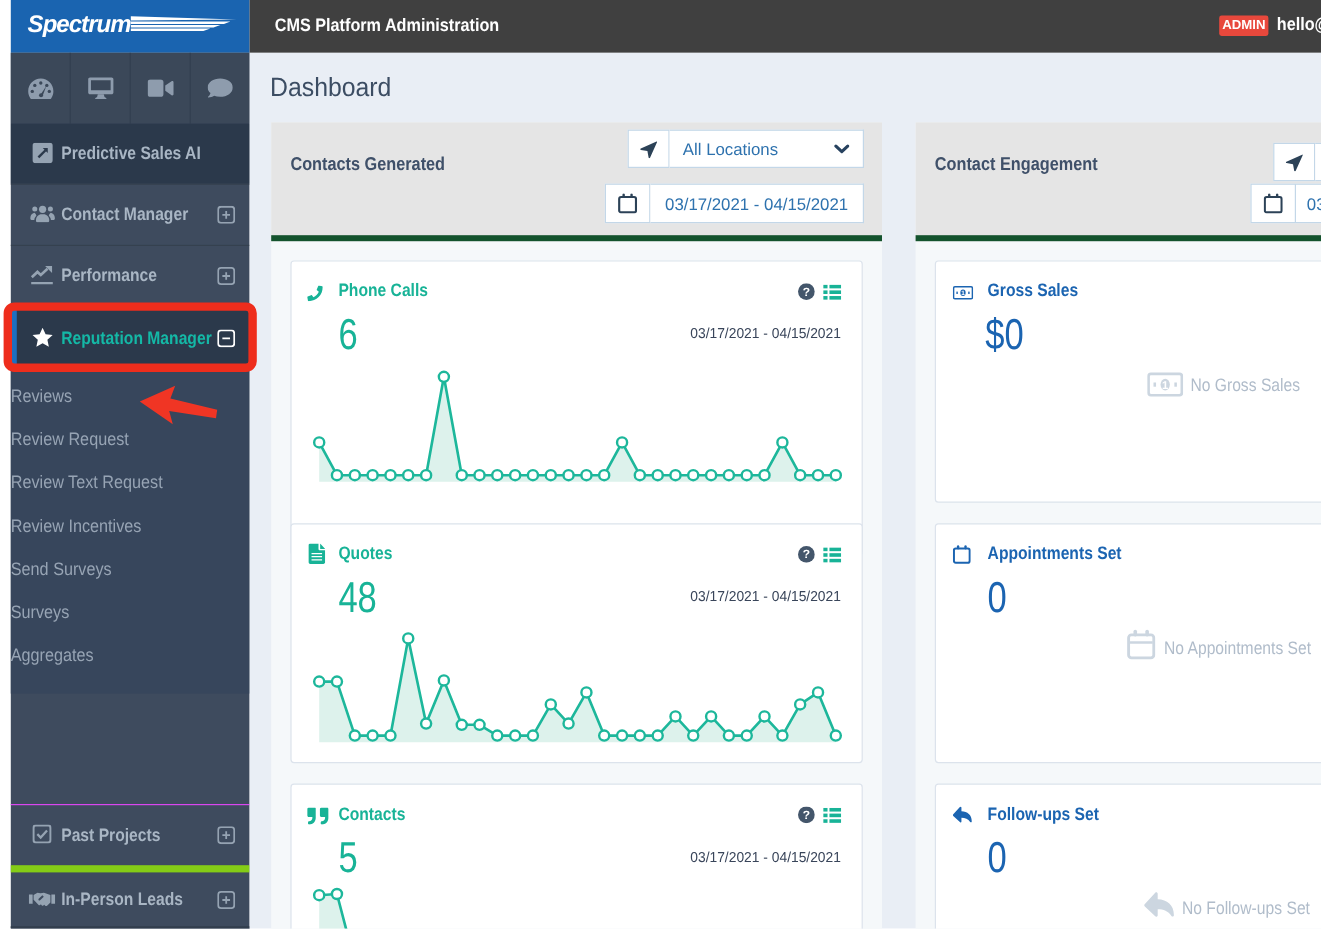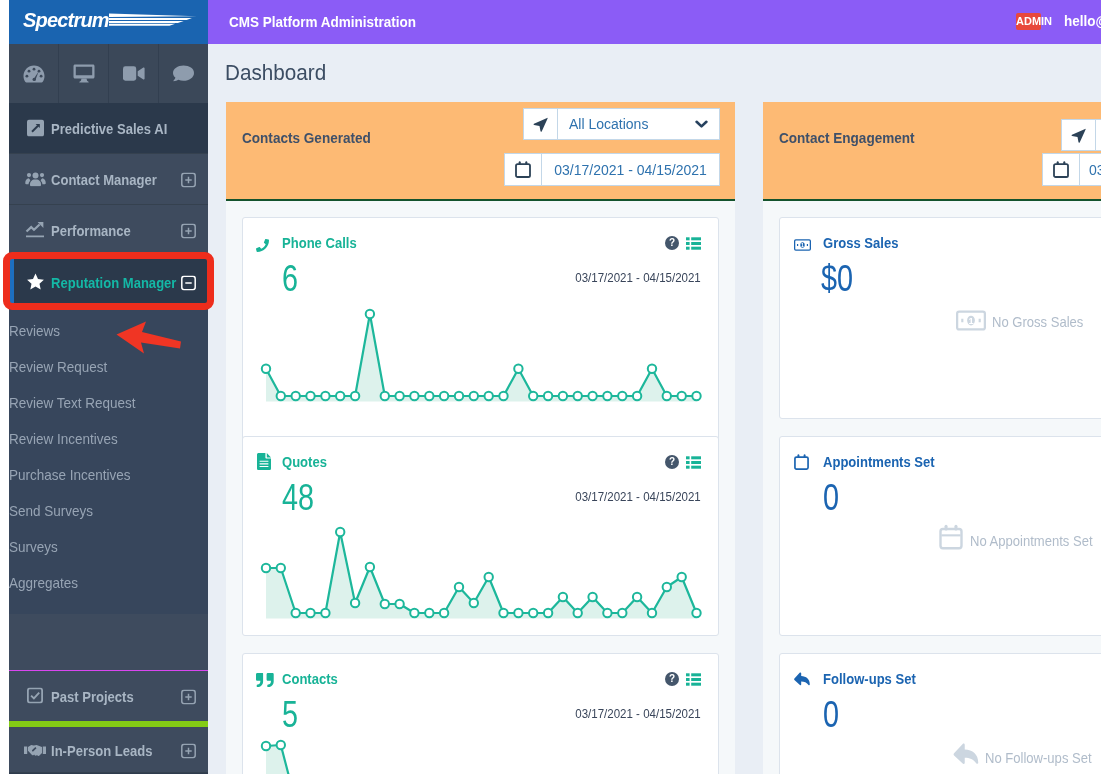--- a/index.html
+++ b/index.html
@@ -1,44 +1,44 @@
 <!DOCTYPE html>
 <html><head>
 <meta charset="utf-8">
 <style>
 * { margin:0; padding:0; box-sizing:border-box; }
 html,body { width:1101px; height:774px; overflow:hidden; background:#fff;
   font-family:"Liberation Sans", sans-serif; }
 #page { position:relative; width:1101px; height:774px; overflow:hidden; background:#fff; }
 
 #logo { position:absolute; left:9px; top:0; width:199px; height:44px; background:#1a64b0; }
-#topbar { position:absolute; left:208px; top:0; width:893px; height:44px; background:#8b5cf6; }
+#topbar { position:absolute; left:208px; top:0; width:893px; height:44px; background:#404040; }
 #topbar .title { position:absolute; left:21px; top:13px; color:#fff; font-size:15px; font-weight:bold; transform:scaleX(0.9); transform-origin:0 0; }
-#adminbadge { position:absolute; left:808px; top:13px; width:25px; height:17px; background:#e8483c;
+#adminbadge { position:absolute; left:808px; top:13px; width:41px; height:17px; background:#e8483c;
   color:#fff; font-size:11px; font-weight:bold; text-align:center; line-height:17px; border-radius:2px; }
 #hello { position:absolute; left:856px; top:12px; color:#fff; font-size:15px; font-weight:bold; transform:scaleX(0.9); transform-origin:0 0; }
 
 #sidebar { position:absolute; left:9px; top:44px; width:199px; height:730px; background:#3e4b5e; }
 #iconbar { position:absolute; left:0; top:0; width:199px; height:59px; background:#3b4859; display:flex; }
 #iconbar .cell { flex:1; border-right:1px solid #323f50; display:flex; align-items:center; justify-content:center; }
 #iconbar .cell:last-child { border-right:none; }
 .mi { position:absolute; left:0; width:199px; height:50px; color:#a9b6c4; font-size:15px; font-weight:600; }
 .mi .ic { position:absolute; left:15px; top:50%; transform:translateY(-50%); width:22px; text-align:center; }
 .mi .tx { position:absolute; left:42px; top:50%; transform:translateY(-50%) scaleX(0.87); transform-origin:0 50%; white-space:nowrap; }
 .mi .xp { position:absolute; left:172px; top:50%; transform:translateY(-50%); height:15px; }
 .mi.dark { background:#2b394b; }
 #submenu { position:absolute; left:0; top:265px; width:199px; background:#37465c; padding-top:4px; }
 .smi { height:36px; line-height:36px; color:#97a4b4; font-size:15px; }
 .smi span, .smi2 span { display:inline-block; transform:scaleX(0.9); transform-origin:0 50%; white-space:nowrap; }
 .smi2 { padding:6px 30px 9px 42px; color:#97a4b4; font-size:15px; line-height:20px; }
 
 #content { position:absolute; left:208px; top:44px; width:893px; height:730px; background:#e9eef5; }
 #dash { position:absolute; left:17px; top:16px; color:#3c4d63; font-size:22px; transform:scaleX(0.94); transform-origin:0 0; }
 .ocard { position:absolute; top:58px; height:760px; background:#f5f8fa; }
-.ohead { position:absolute; left:0; top:0; width:100%; height:99px; background:#fdba74; border-bottom:2px solid #14532d; }
+.ohead { position:absolute; left:0; top:0; width:100%; height:99px; background:#e5e5e5; border-bottom:5px solid #14532d; }
 .ohead .htitle { position:absolute; left:16px; top:27px; color:#3f5069; font-size:15.5px; font-weight:600; transform:scaleX(0.875); transform-origin:0 0; }
 .subcard { position:absolute; background:#fff; border:1px solid #dce3ec; border-radius:3px; }
 .sc-ic { position:absolute; }
 .sc-title { position:absolute; font-size:15px; font-weight:600; transform:scaleX(0.87); transform-origin:0 0; white-space:nowrap; }
 .sc-num { position:absolute; font-size:36px; transform:scaleX(0.8); transform-origin:0 0; }
 .sc-date { position:absolute; font-size:12px; color:#39455a; transform:scaleX(0.96); transform-origin:100% 0; }
 .hdr-ics { position:absolute; right:17px; top:18px; display:flex; gap:7px; align-items:center; }
 .teal { color:#18b397; }
 .blue { color:#1b64b1; }
 .phic { position:absolute; }
@@ -152,21 +152,20 @@
         <span class="xp"><svg width="15" height="15" viewBox="0 0 15 15" style="vertical-align:-2px;">
 <rect x="0.8" y="0.8" width="13.4" height="13.4" rx="2.4" fill="none" stroke="#fff" stroke-width="1.5"></rect>
 <path d="M4.3 7.5h6.4" stroke="#fff" stroke-width="1.5"></path>
 </svg></span>
       </div>
     <div id="submenu">
       <div class="smi"><span>Reviews</span></div>
       <div class="smi"><span>Review Request</span></div>
       <div class="smi"><span>Review Text Request</span></div>
       <div class="smi"><span>Review Incentives</span></div>
-      <div class="smi"><span>Purchase Incentives</span></div>
       <div class="smi"><span>Send Surveys</span></div>
       <div class="smi"><span>Surveys</span></div>
       <div class="smi"><span>Aggregates</span></div>
       <div style="height:13px;"></div>
     </div>
     <div class="mi" style="top:626px;border-top:1px solid #d946ef;height:51px;">
         <span class="ic"><svg width="16" height="16" viewBox="0 0 16 16" style="vertical-align:-2px;">
 <rect x="0.9" y="0.9" width="14.2" height="14.2" rx="2" fill="none" stroke="#95a3b2" stroke-width="1.8"></rect>
 <path d="M4.1 8.1l2.8 2.8 5.3-5.8" stroke="#95a3b2" stroke-width="1.9" fill="none"></path>
 </svg></span>

